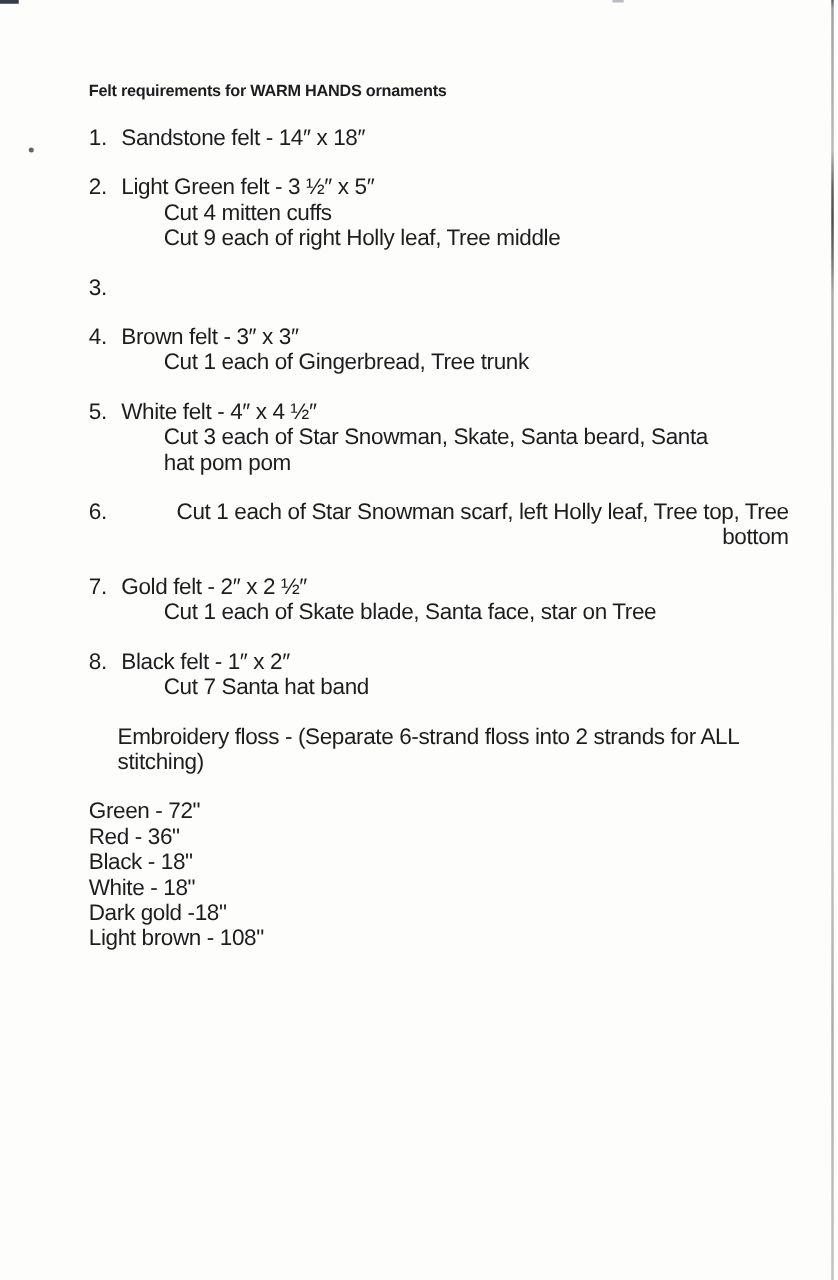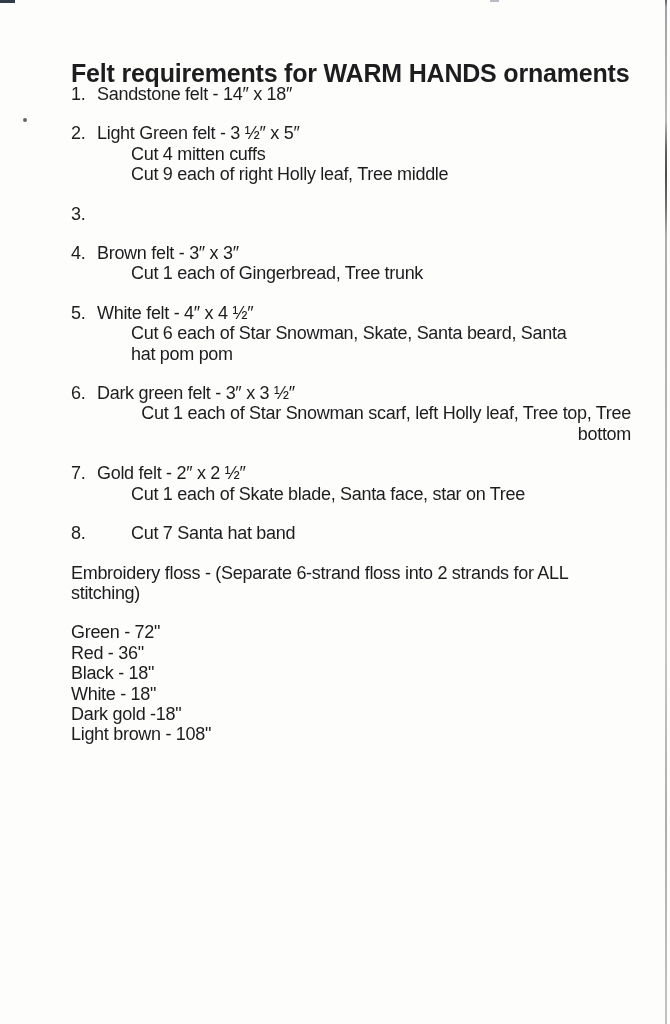--- a/index.html
+++ b/index.html
@@ -16,24 +16,25 @@
     font-family: "Liberation Sans", "DejaVu Sans", sans-serif;
     color: var(--ink);
   }
   .page {
     position: absolute;
     inset: 0;
     background: var(--paper);
     padding: 62px 0 0 71px;
   }
   .title {
-    font-size: 25px;
+    font-size: 13px;
     font-weight: 700;
     letter-spacing: -0.2px;
     line-height: 22px;
+    margin-bottom: 16px;
   }
   .content {
     font-size: 18px;
     letter-spacing: -0.3px;
     line-height: 20.4px;
   }
   .felt-item {
     display: flex;
     align-items: flex-start;
     margin-bottom: 19px;
@@ -45,20 +46,21 @@
   .cut-line {
     margin-left: 34px;
     max-width: 470px;
   }
   .cut-w420 { max-width: 420px; }
   .cut-w442 { max-width: 442px; }
   .cut-w500 { max-width: 500px; text-align: right; }
   .floss-note {
     max-width: 560px;
     margin-bottom: 19px;
+    margin-left: 23px;
   }
   .floss-list { }
   .floss-line { }
   
   .edge-line {
     position: absolute;
     top: 0; bottom: 0;
     right: 3px;
     width: 2px;
     background: linear-gradient(to bottom,
@@ -123,43 +125,43 @@
       <div class="item-body">
         <div>Brown felt - 3″ x 3″</div>
         <div class="cut-line">Cut 1 each of Gingerbread, Tree trunk</div>
       </div>
     </div>
 
     <div class="felt-item">
       <span class="num">5.</span>
       <div class="item-body">
         <div>White felt - 4″ x 4 ½″</div>
-        <div class="cut-line cut-w442">Cut 6 each of Star Snowman, Skate, Santa beard, Santa hat pom pom</div>
+        <div class="cut-line cut-w442">Cut 3 each of Star Snowman, Skate, Santa beard, Santa hat pom pom</div>
       </div>
     </div>
 
     <div class="felt-item">
       <span class="num">6.</span>
       <div class="item-body">
-        <div>Dark green felt - 3″ x 3 ½″</div>
         <div class="cut-line cut-w500">Cut 1 each of Star Snowman scarf, left Holly leaf, Tree top, Tree bottom</div>
       </div>
     </div>
 
     <div class="felt-item">
       <span class="num">7.</span>
       <div class="item-body">
         <div>Gold felt - 2″ x 2 ½″</div>
         <div class="cut-line">Cut 1 each of Skate blade, Santa face, star on Tree</div>
       </div>
     </div>
 
     <div class="felt-item">
       <span class="num">8.</span>
       <div class="item-body">
+        <div>Black felt - 1″ x 2″</div>
         <div class="cut-line">Cut 7 Santa hat band</div>
       </div>
     </div>
 
     <div class="floss-note">Embroidery floss - (Separate 6-strand floss into 2 strands for ALL stitching)</div>
 
     <div class="floss-list">
       <div class="floss-line">Green - 72"</div>
       <div class="floss-line">Red - 36"</div>
       <div class="floss-line">Black - 18"</div>

